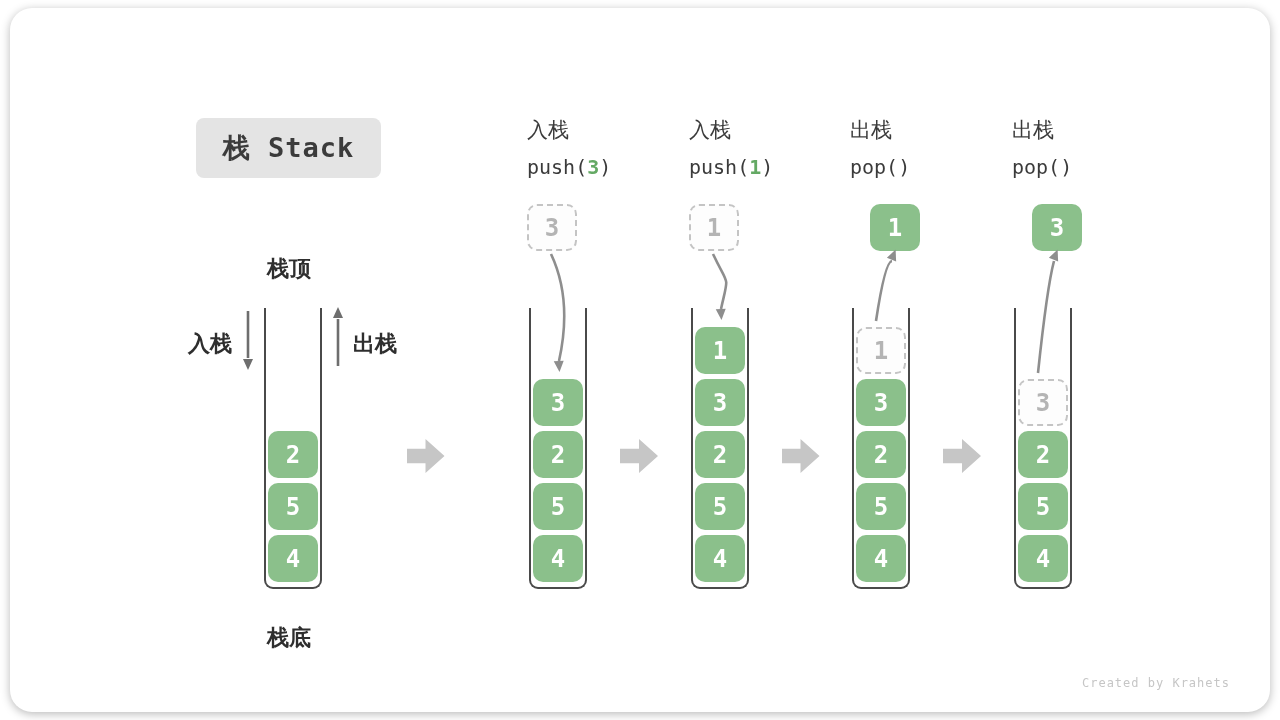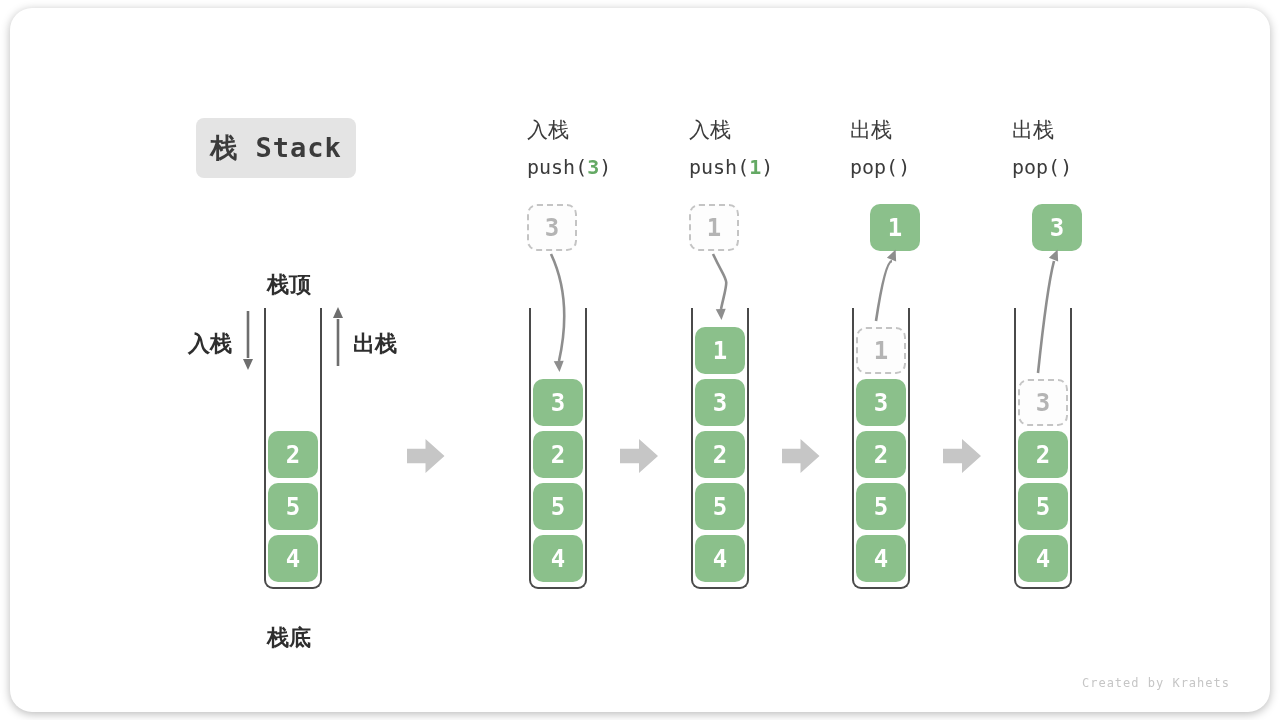--- a/index.html
+++ b/index.html
@@ -1,19 +1,19 @@
 <!DOCTYPE html>
 <html style="--green: #8BC08B; --arg-green: #64A964; --ghost-border: #C4C4C4; --ghost-text: #B4B4B4; --title-bg: #E4E4E4; --ink: #3B3B3B; --blockarrow: #C6C6C6; --wm: #C6C6C6;"><head>
 <meta charset="utf-8">
 <style>
   html,body{margin:0;padding:0;background:#fff;}
   .canvas{position:relative;width:1280px;height:720px;font-family:"DejaVu Sans",sans-serif;overflow:hidden;}
   .card{position:absolute;left:10px;top:8px;right:10px;bottom:8px;background:#fff;border-radius:22px;
         box-shadow:0 2px 10px rgba(0,0,0,0.28);}
-  .title-box{position:absolute;left:186px;top:110px;width:160px;height:60px;background:var(--title-bg);
+  .title-box{position:absolute;left:186px;top:110px;width:185px;height:60px;background:var(--title-bg);
         border-radius:8px;display:flex;align-items:center;justify-content:center;
         font-family:"DejaVu Sans Mono",monospace;font-weight:700;font-size:27px;color:var(--ink);letter-spacing:1px;}
   .lbl{position:absolute;font-weight:700;font-size:22px;color:#2e2e2e;white-space:nowrap;}
   .stack-container{position:absolute;top:300px;width:58px;height:281px;box-sizing:border-box;
         border-left:2px solid #4a4a4a;border-right:2px solid #4a4a4a;border-bottom:2px solid #4a4a4a;
         border-radius:0 0 9px 9px;background:#fff;}
   .box{position:absolute;width:50px;height:47px;box-sizing:border-box;border-radius:10px;
         background:var(--green);color:#fff;display:flex;align-items:center;justify-content:center;
         font-family:"DejaVu Sans Mono",monospace;font-weight:700;font-size:24px;z-index:3;}
   .box.ghost{background:#fdfdfd;border:2px dashed var(--ghost-border);color:var(--ghost-text);}
@@ -29,21 +29,21 @@
 </style>
 </head>
 <body>
 
 <div class="canvas">
   <div class="card">
     <div class="title-box">
       <span>栈 Stack</span>
     </div>
 
-    <div class="lbl" style="left:257px;top:262px;">栈顶</div>
+    <div class="lbl" style="left:257px;top:246px;">栈顶</div>
     <div class="lbl" style="left:257px;top:615px;">栈底</div>
     <div class="lbl" style="left:178px;top:321px;">入栈</div>
     <div class="lbl" style="left:343px;top:321px;">出栈</div>
 
     <svg class="overlay" id="overlay">
         <path d="M238,303 L238,350" fill="none" stroke="#6E6E6E" stroke-width="2.6"></path>
         <polygon points="0,-7 5,4 -5,4" transform="translate(238,355) rotate(180)" fill="#6E6E6E"></polygon>
         <path d="M328,358 L328,311" fill="none" stroke="#6E6E6E" stroke-width="2.6"></path>
         <polygon points="0,-7 5,4 -5,4" transform="translate(328,306) rotate(0)" fill="#6E6E6E"></polygon>
         <path d="M541,246 C557,280 557,317 549,353" fill="none" stroke="#8E8E8E" stroke-width="2.6"></path>

